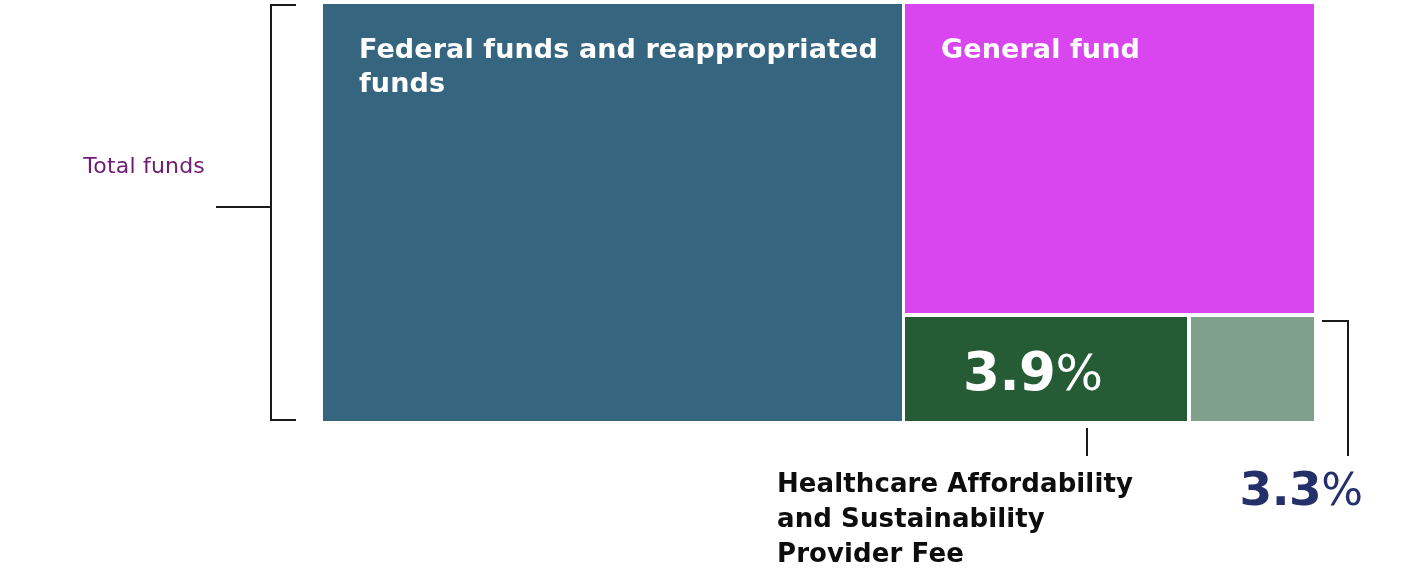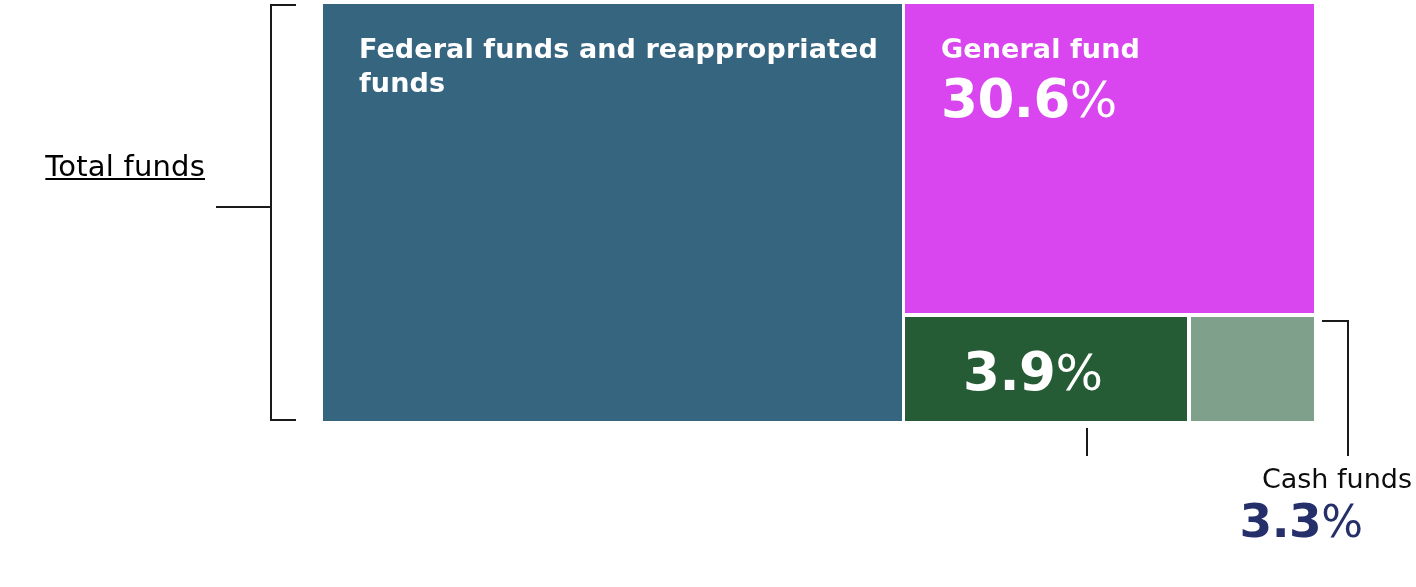--- a/index.html
+++ b/index.html
@@ -25,27 +25,26 @@
   
   .total-block {
     position: absolute;
     left: 0px;
     top: 148px;
     width: 205px;
     text-align: right;
   }
   .total-label {
     font-family: "DejaVu Sans", sans-serif;
-    font-size: 29px;
+    font-size: 22px;
     font-weight: 400;
-    color: #000000;
+    color: #701a75;
     line-height: 36px;
     letter-spacing: 0.2px;
     white-space: nowrap;
-    text-decoration: underline;
   }
   .total-value {
     font-family: "DejaVu Sans", sans-serif;
     font-size: 50px;
     font-weight: 700;
     color: #25306B;
     line-height: 52px;
     letter-spacing: -0.5px;
     white-space: nowrap;
     margin-top: 2px;
@@ -213,34 +212,33 @@
 
   <div class="block block-federal">
     <div class="block-inner">
       <div class="block-title">Federal funds and reappropriated funds</div>
     </div>
   </div>
 
   <div class="block block-general">
     <div class="block-inner">
       <div class="block-title">General fund</div>
-      <div class="block-pct"><span>30.6</span><span class="sym">%</span></div>
     </div>
   </div>
 
   <div class="block block-hasp">
     <div class="block-inner">
       <div class="block-pct"><span>3.9</span><span class="sym">%</span></div>
     </div>
   </div>
 
   <div class="block block-cash"></div>
 
   <div class="leader-hasp"></div>
   <div class="bracket-cash"></div>
 
+  <div class="label-hasp">Healthcare Affordability and Sustainability Provider Fee</div>
 
   <div class="label-cash">
-    <div class="label-cash-title">Cash funds</div>
     <div class="label-cash-pct"><span>3.3</span><span class="sym">%</span></div>
   </div>
 
 </div>
 
 </body></html>

